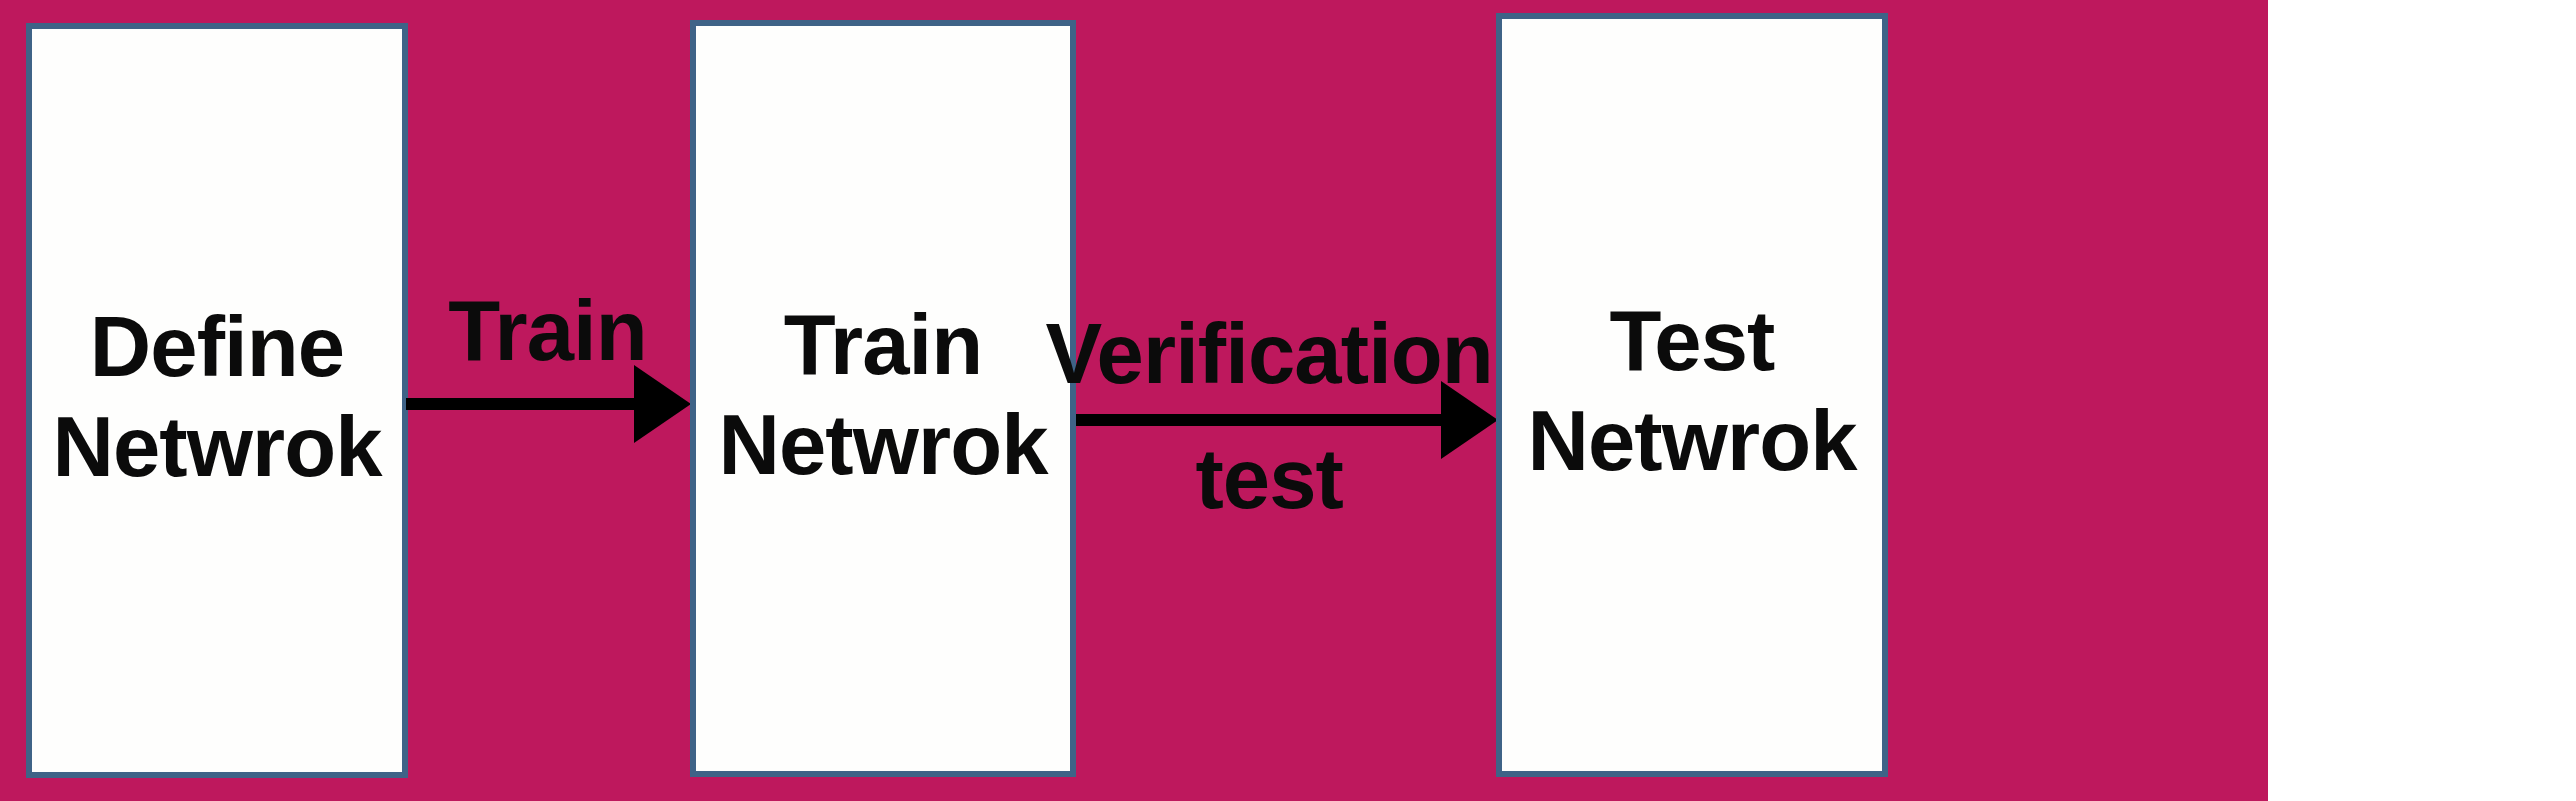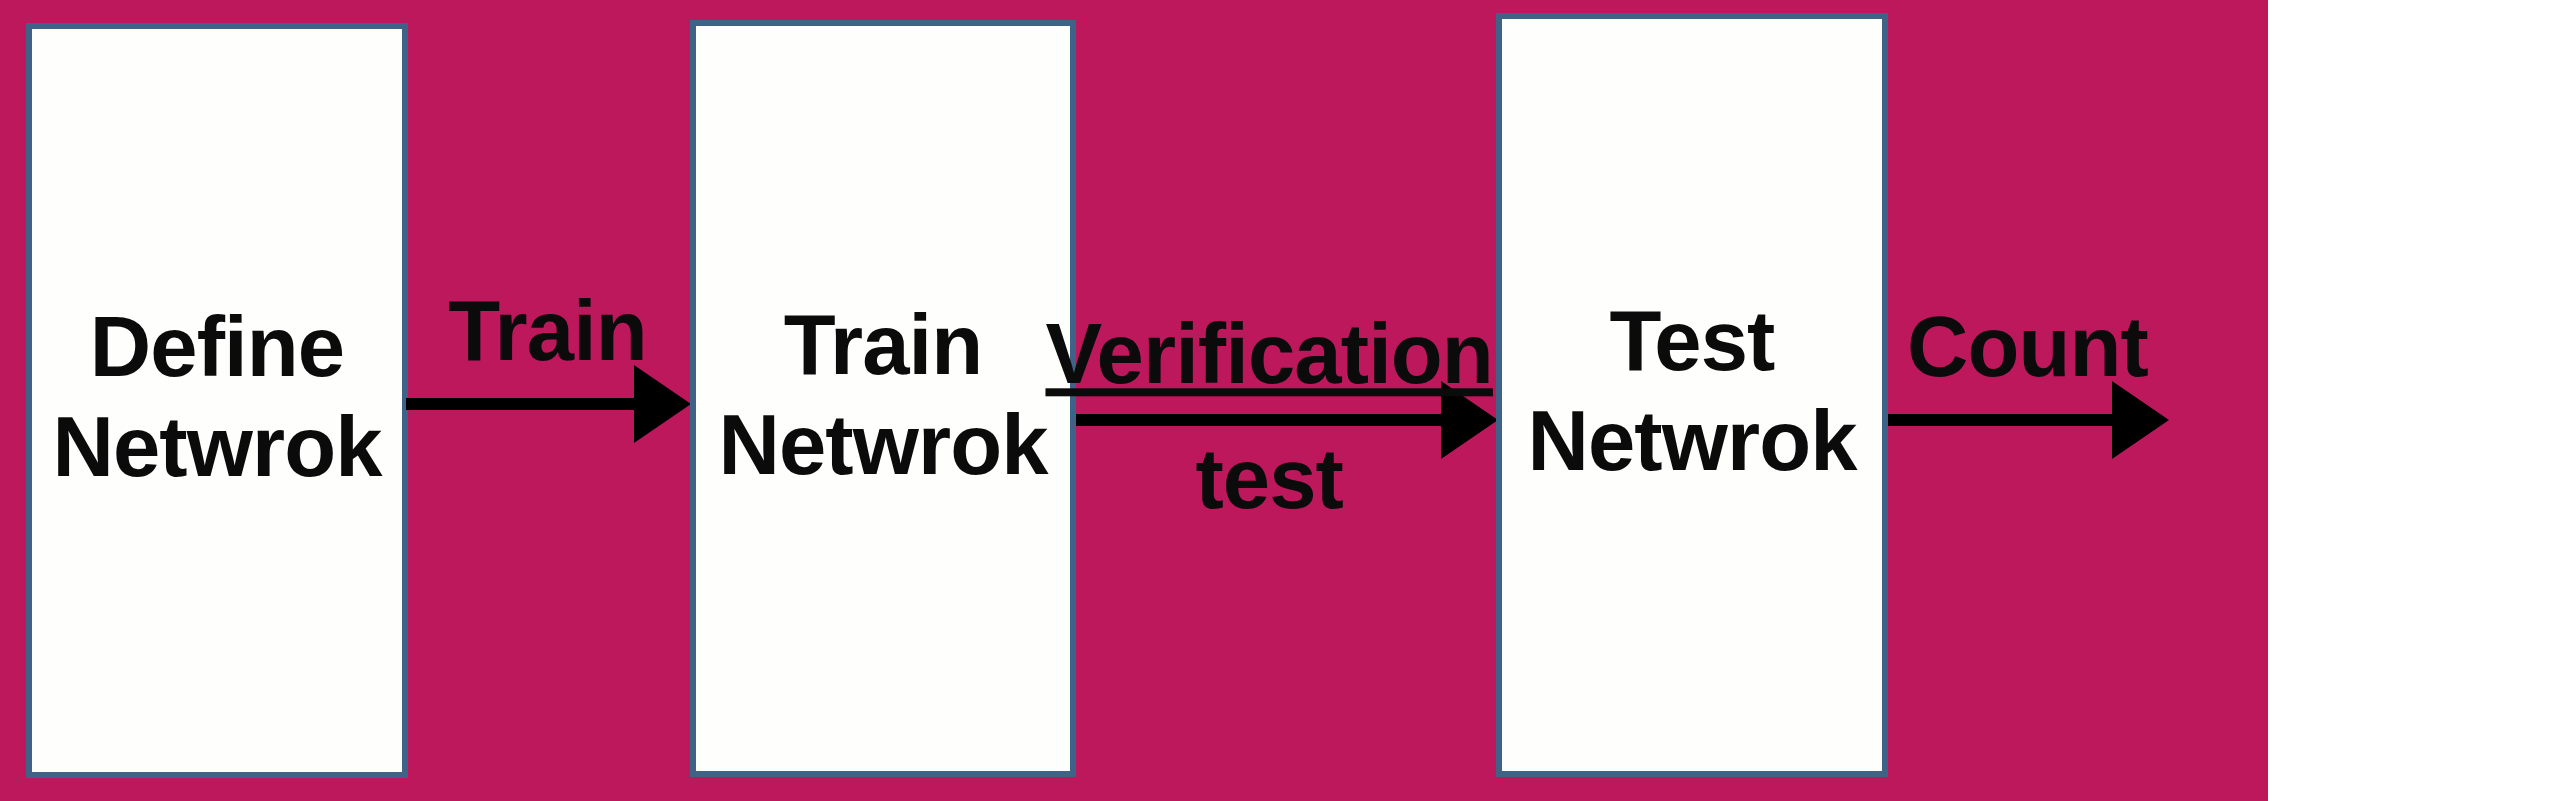--- a/index.html
+++ b/index.html
@@ -107,30 +107,25 @@
   </div>
 
   <div class="proc-box" style="left:690px; top:20.3px; width:386px; height:757px;">
     <div class="proc-label">Train
 Netwrok</div>
   </div>
 
   <div class="connector" style="left:1076px; top:381px; width:420px; height:78px;">
     <div class="conn-line" style="width:381px;"></div>
     <div class="conn-head"></div>
-    <div class="conn-label split-top" style="left:46%;text-decoration:underline;">Verification</div>
+    <div class="conn-label split-top" style="left:46%;">Verification</div>
     <div class="conn-label split-bottom" style="left:46%;">test</div>
   </div>
 
   <div class="proc-box" style="left:1496px; top:13px; width:392px; height:764px;">
     <div class="proc-label">Test
 Netwrok</div>
   </div>
 
-  <div class="connector" style="left:1888px; top:381px; width:279px; height:78px;">
-    <div class="conn-line" style="width:240px;"></div>
-    <div class="conn-head"></div>
-    <div class="conn-label above">Count</div>
-  </div>
 
 
 </div>
 
 
 </body></html>

